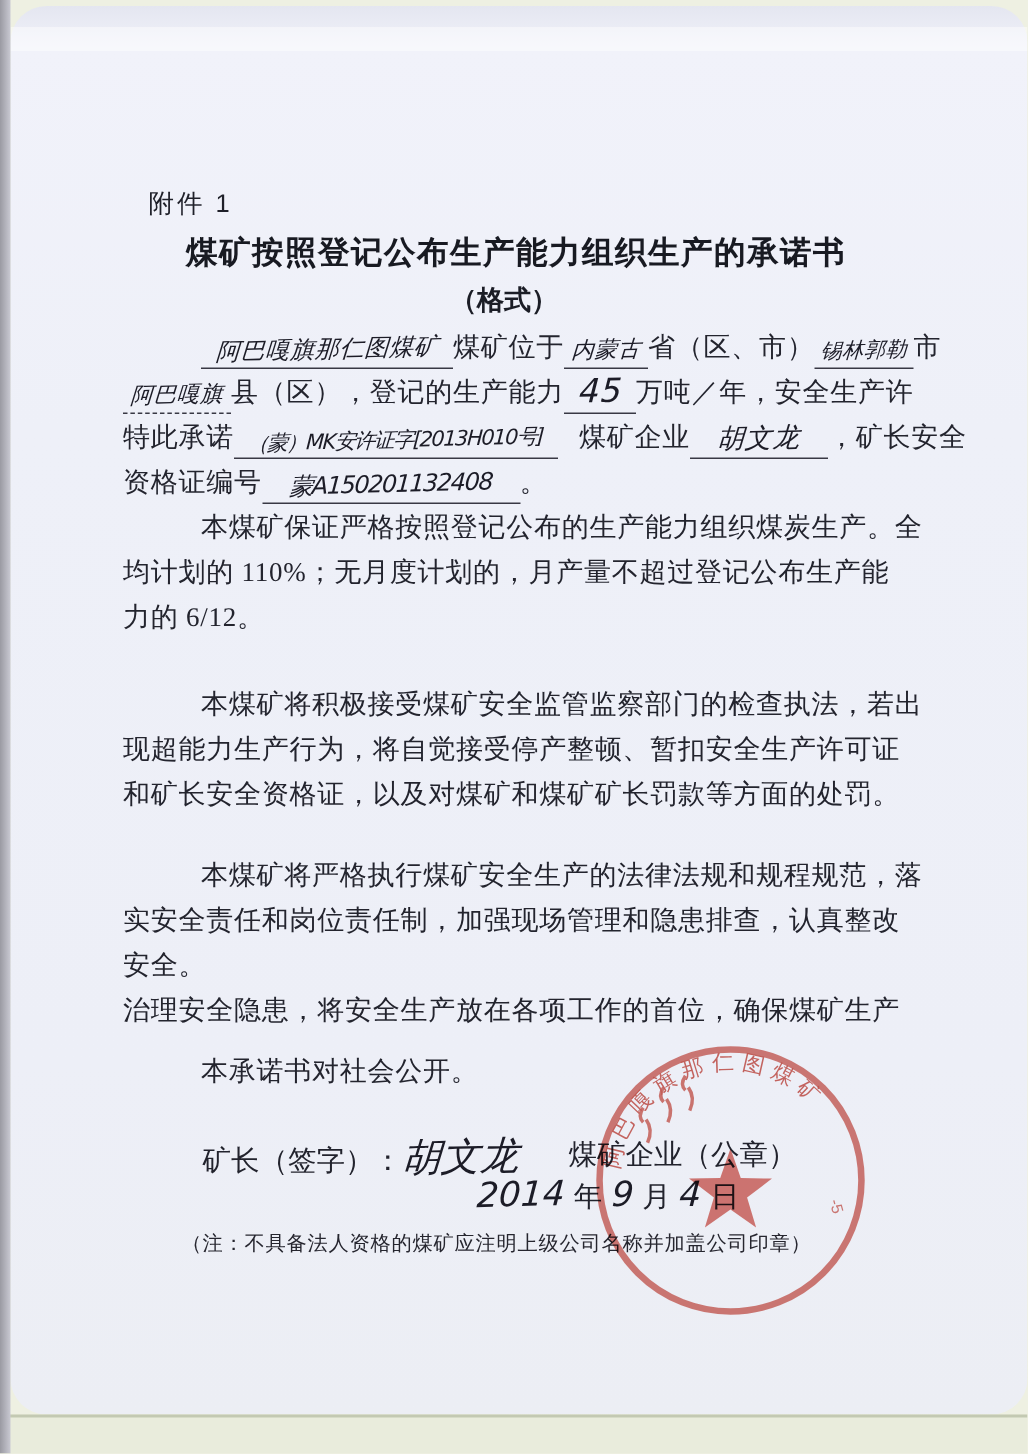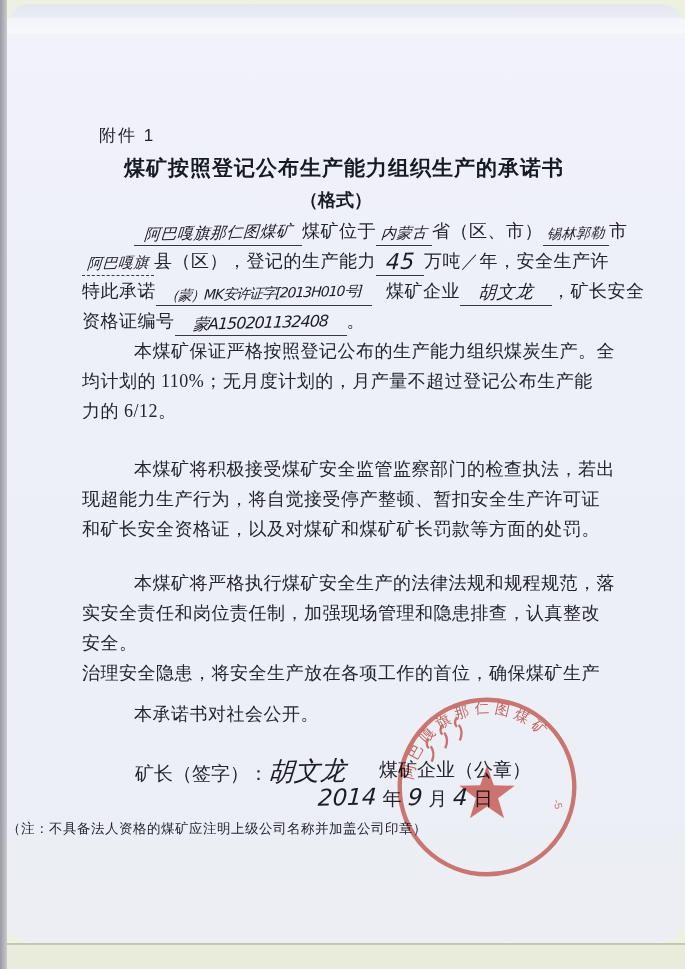--- a/index.html
+++ b/index.html
@@ -52,21 +52,21 @@
     font-family:"DejaVu Sans", sans-serif; font-style:italic;
     color:#1c1c27; display:inline-block;
     transform:rotate(-1.5deg) skewX(-5deg);
   }
   .hw-lg { font-size:22px; }
   .sign-row { position:absolute; left:128px; top:750px; width:460px;
               font-size:19px; color:#22232d; }
   .company { position:absolute; left:372px; top:753px; font-size:19px; color:#22232d; }
   .date-row { position:absolute; left:305px; top:780px; font-size:19px; color:#22232d; }
   .date-row .hw { font-size:23px; margin:0 6px; }
-  .note { position:absolute; left:0; right:30px; top:816px; 
+  .note { position:absolute; left:0; right:30px; top:816px; text-align:center;
           font-size:13.5px; color:#26262f; letter-spacing:.5px; }
   .seal { position:absolute; left:383px; top:686px; width:194px; height:194px;
           mix-blend-mode:multiply; opacity:.92; z-index:5; pointer-events:none; }
 </style>
 </head>
 <body>
 
 <div class="page">
 
   <div class="attach">附件 1</div>

